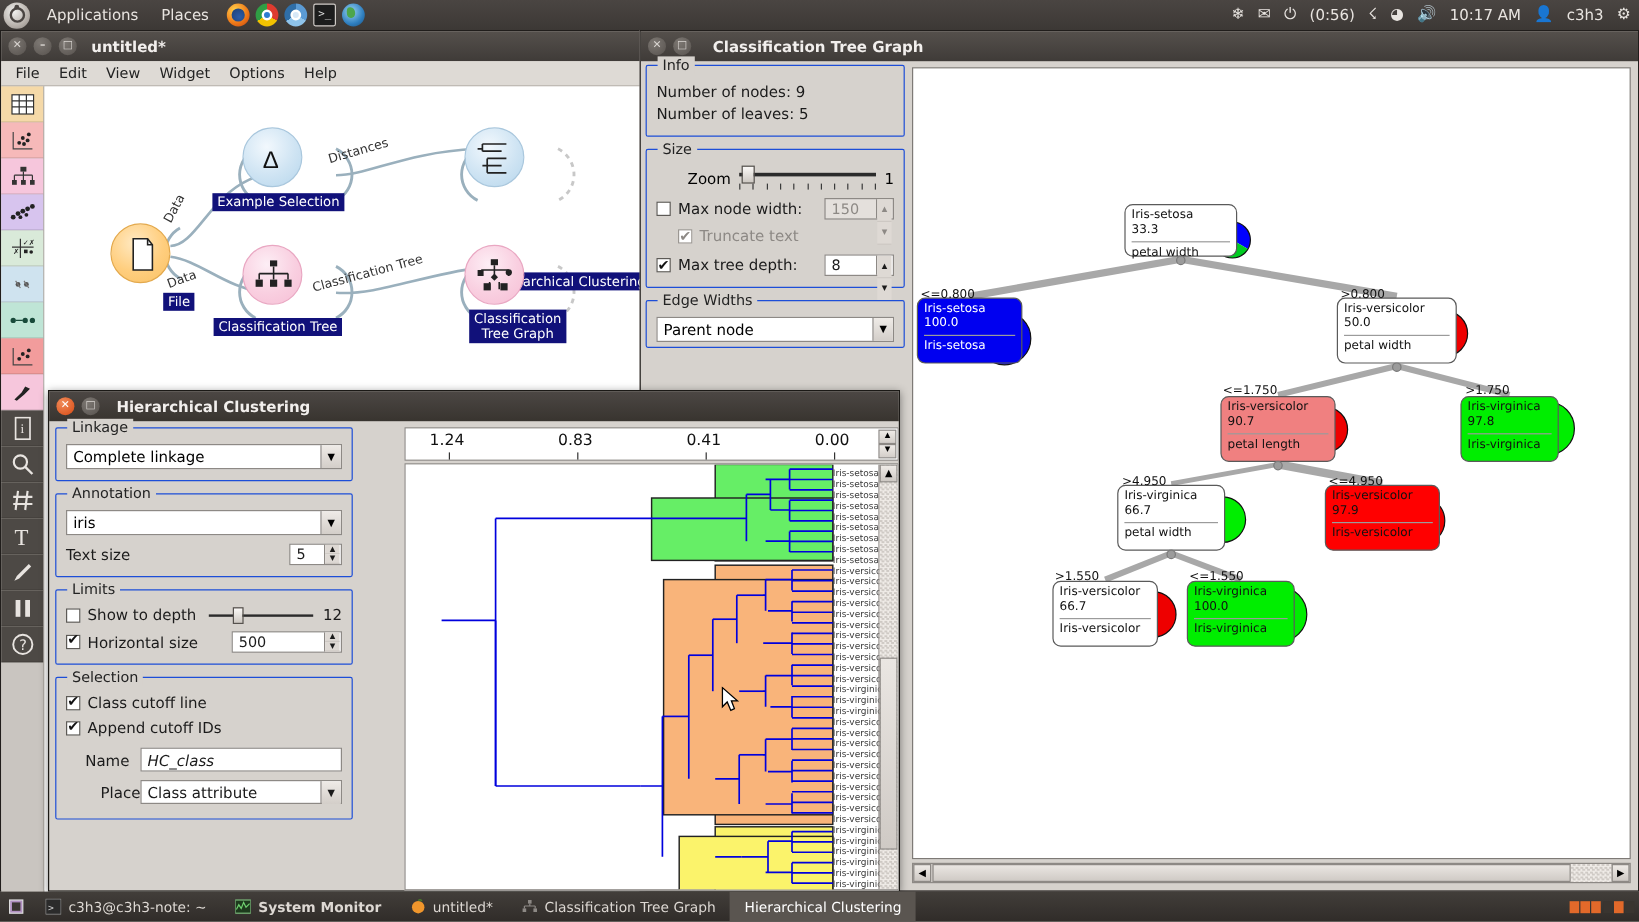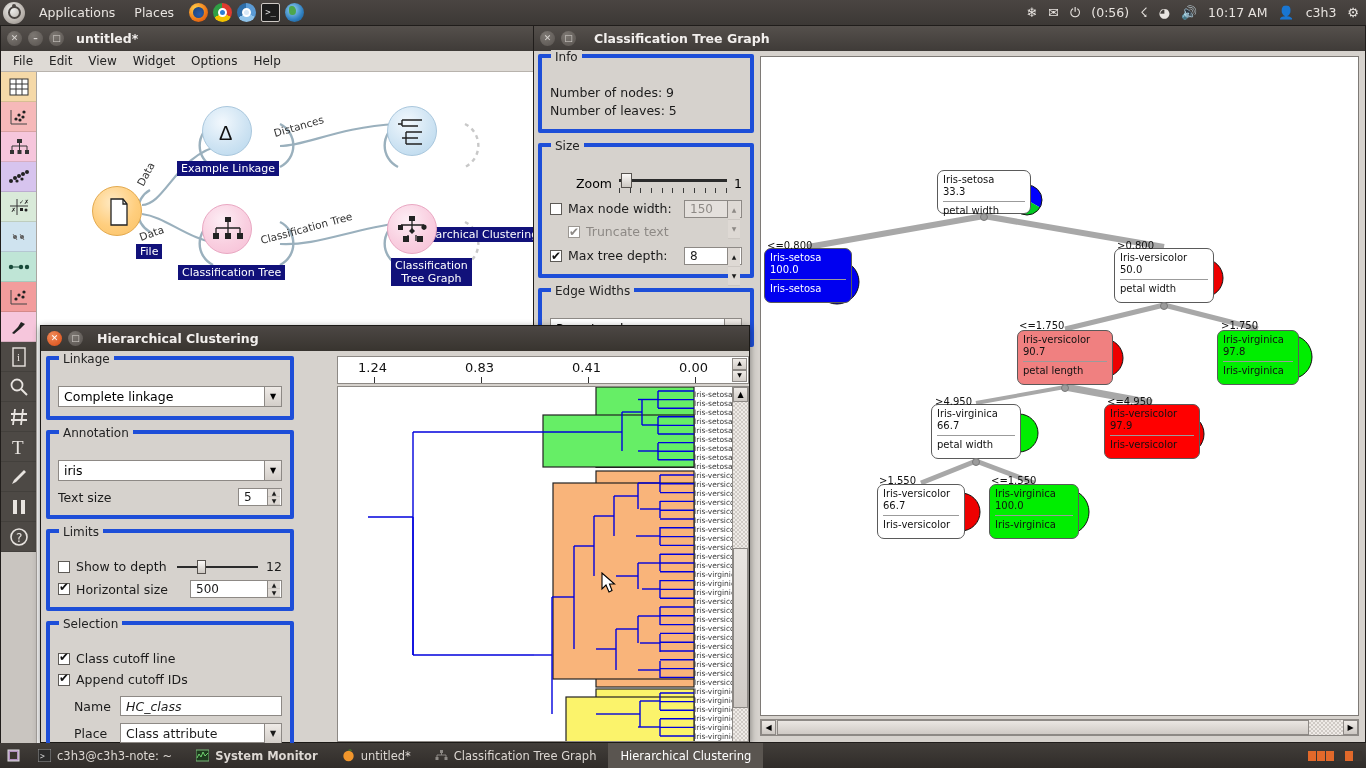--- a/index.html
+++ b/index.html
@@ -68,21 +68,21 @@
   }
   .wnode{ position:absolute; width:50px;height:50px;border-radius:50%; }
   .wnode.blue{ background:radial-gradient(circle at 40% 32%,#f2f8fd,#cfe4f3 55%,#b6d6ec); border:1px solid #a9c7dd;}
   .wnode.pink{ background:radial-gradient(circle at 40% 32%,#fdeef5,#f9cfe0 55%,#f6bed5); border:1px solid #e9a7c2;}
   .wnode.orange{ background:radial-gradient(circle at 40% 32%,#ffe9c2,#ffce7e 55%,#f9c164); border:1px solid #e3a94d;}
   .elabel{ position:absolute; font-size:10.5px; color:#333; background:transparent; white-space:nowrap; }
   
   #ctg-win{ position:absolute; left:533px; top:25px; width:833px; height:718px;
     background:#d6d2cd; border:1px solid #201d1b; }
   #ctg-left{ position:absolute; left:4px; top:28px; width:216px; bottom:4px; }
-  .gbox{ border:4px solid #1d4ed8; border-radius:2px; margin-bottom:10px; padding:26px 8px 9px 8px; position:relative; }
+  .gbox{ border:1px solid #1d4ed8; border-radius:2px; margin-bottom:10px; padding:13px 8px 9px 8px; position:relative; }
   .gbox > .glegend{ position:absolute; top:-8px; left:9px; background:#d6d2cd; padding:0 4px; font-size:12px; color:#232323;}
   .ctg-line{ font-size:12.5px; color:#1b1b1b; line-height:18px; }
   .ck{ width:12px;height:12px;border:1px solid #5d5a56;background:#fff;display:inline-block;
       vertical-align:-2px;margin-right:6px;position:relative;flex:none;}
   .ck.on:after{ content:"✔"; position:absolute; left:0px; top:-4px; font-size:12px; color:#111; }
   .ck.dis{ border-color:#9b9792; } .ck.dis:after{ color:#8d8985; }
   .spin{ border:1px solid #8d8985; background:#fff; height:18px; display:inline-flex; align-items:center;
          font-size:12px; padding:0 1px 0 5px; width:58px; justify-content:space-between;}
   .spin.dis{ background:#e4e0dc; color:#8d8985; }
   .spin .arrs{ display:flex;flex-direction:column; width:13px;height:16px;border-left:1px solid #8d8985;}
@@ -326,21 +326,21 @@
             <path d="M30,12 L30,17 L34,17" fill="none" stroke="#222" stroke-width="1.3"></path>
           </svg>
       </div>
       <div class="wlabel" style="left:99px;top:172px;">File</div>
 
       <div class="wnode blue" style="left:165px;top:34px;">
         <svg width="50" height="50">
             <text x="16" y="33" font-size="20" fill="#111" font-family="sans-serif">Δ</text>
           </svg>
       </div>
-      <div class="wlabel" style="left:140px;top:89px;">Example Linkage</div>
+      <div class="wlabel" style="left:140px;top:89px;">Example Selection</div>
 
       <div class="wnode blue" style="left:350px;top:34px;">
         <svg width="50" height="50">
             <g stroke="#222" stroke-width="1.4" fill="none">
               <path d="M14,13 L34,13 M14,19 L30,19 M18,25 L34,25 M14,31 L30,31 M18,37 L34,37"></path>
               <path d="M14,13 L14,19 M18,25 L18,37 M10,17 L14,17"></path>
             </g>
           </svg>
       </div>
       <div class="wlabel" style="left:372px;top:155px;">Hierarchical Clustering</div>
@@ -641,21 +641,21 @@
         <span>Class cutoff line</span>
       </div>
       <div class="hcrow" style="margin-top:6px;">
         <span class="ck on"></span>
         <span>Append cutoff IDs</span>
       </div>
       <div class="hcrow" style="margin-top:9px;padding-left:16px;">
         <span style="width:46px">Name</span>
         <span style="flex:1;border:1px solid #8d8985;background:#fff;height:20px;line-height:19px;padding-left:5px;font-size:12.5px;font-style:italic;">HC_class</span>
       </div>
-      <div class="hcrow" style="margin-top:7px;padding-left:16px;">
+      <div class="hcrow" style="margin-top:7px;padding-left:16px;text-align:right;">
         <span style="width:46px">Place</span>
         <span class="combo" style="flex:1;height:20px;">
           <span>Class attribute</span>
           <span class="arw">▼</span>
         </span>
       </div>
     </div>
   </div>
 
   <div id="hc-right">

